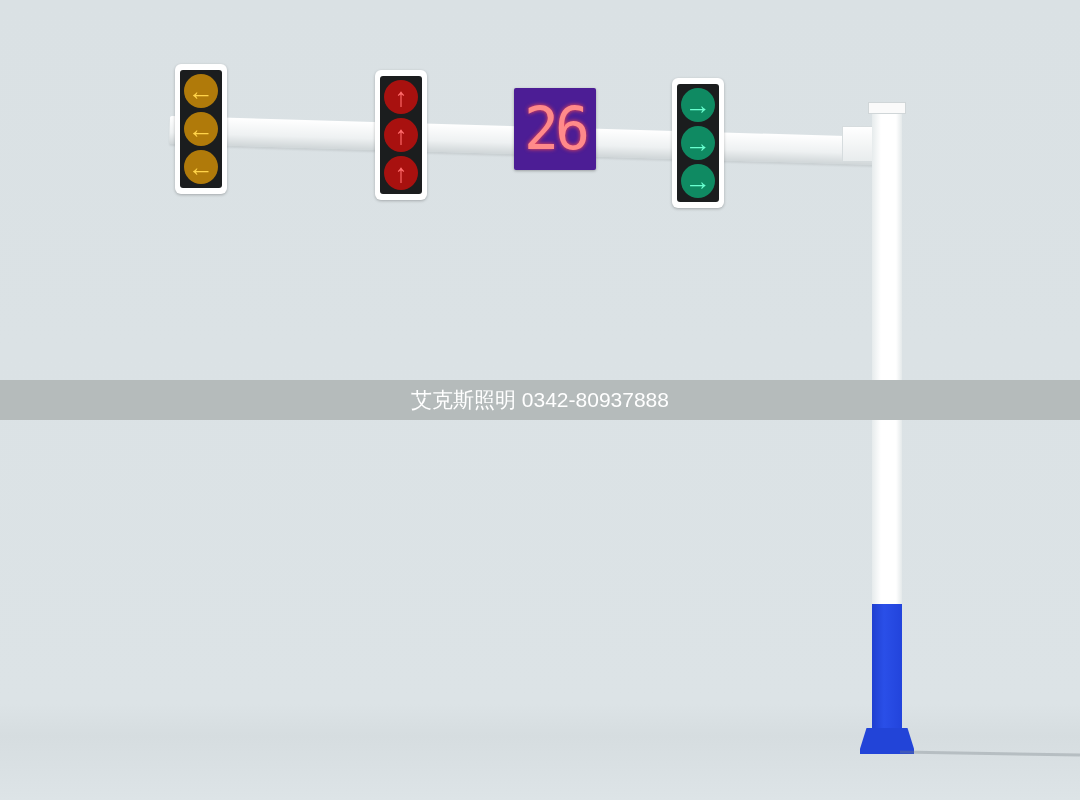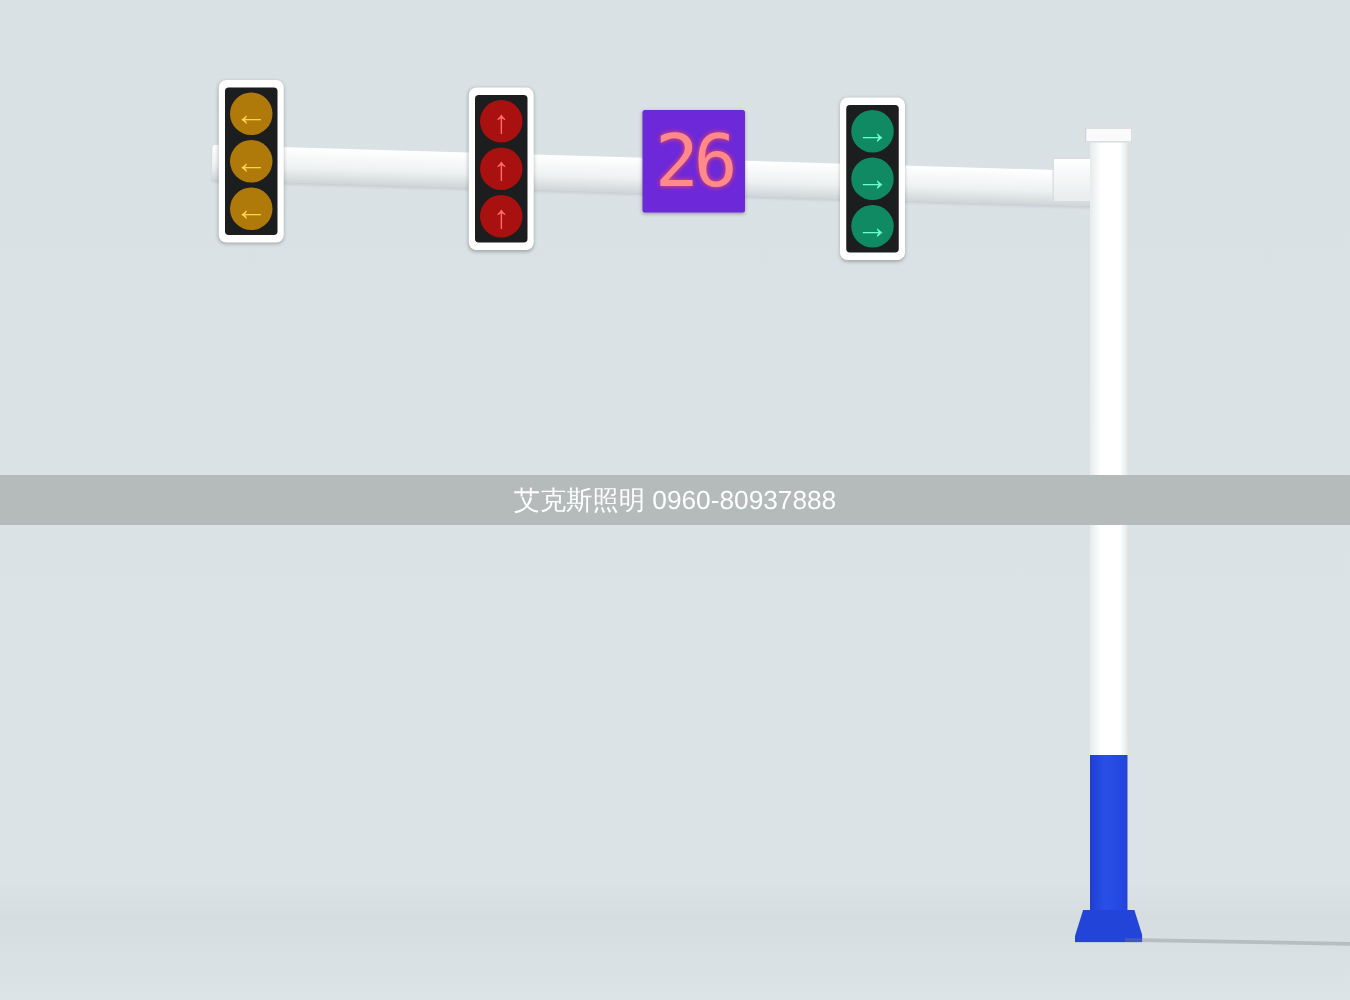--- a/index.html
+++ b/index.html
@@ -11,21 +11,21 @@
     transform-origin:left top;transform:rotate(1.7deg);border-radius:2px;box-shadow:0 2px 2px rgba(0,0,0,.08);}
   .pole{left:872px;top:104px;width:30px;height:640px;background:linear-gradient(90deg,#e6ebec,#ffffff 30%,#ffffff 80%,#e4e9ea);}
   .poletop{left:868px;top:102px;width:36px;height:10px;background:#fafafa;border:1px solid #d0d6d8;}
   .bracket{left:842px;top:126px;width:34px;height:34px;background:linear-gradient(#fff,#e8eced);border:1px solid #d6dcde;}
   .blue{left:872px;top:604px;width:30px;height:126px;background:linear-gradient(90deg,#1f3fd0,#2a4fe8 40%,#2244dc);}
   .base{left:860px;top:728px;width:54px;height:26px;background:#2244d8;clip-path:polygon(12% 0,88% 0,100% 80%,100% 100%,0 100%,0 80%);}
   .shadowline{left:900px;top:752px;width:180px;height:3px;background:rgba(120,130,135,.35);transform:rotate(1deg);}
   .signal{background:#fff;border-radius:6px;box-shadow:0 1px 3px rgba(0,0,0,.25);padding:6px 5px;}
   .housing{background:#1b1d1e;border-radius:3px;padding:4px;display:flex;flex-direction:column;gap:4px;align-items:center;}
   .lamp{width:34px;height:34px;border-radius:50%;display:flex;align-items:center;justify-content:center;font-size:26px;font-weight:bold;line-height:1;}
-  .countdown{left:514px;top:88px;width:82px;height:82px;background:#6d28d9;border-radius:2px;display:flex;align-items:center;justify-content:center;
+  .countdown{left:514px;top:88px;width:82px;height:82px;background:#4c1d95;border-radius:2px;display:flex;align-items:center;justify-content:center;
     box-shadow:0 1px 3px rgba(0,0,0,.3);}
   .digits{font-family:"DejaVu Sans Mono",monospace;font-size:58px;letter-spacing:-4px;color:#ff8a8a;text-shadow:0 0 4px #ff4b4b;}
   .banner{left:0;top:380px;width:1080px;height:40px;background:#b5bbbb;display:flex;align-items:center;justify-content:center;
     color:#ffffff;font-size:21px;}
 </style>
 </head>
 <body>
 
 <div class="abs arm"></div>
 <div class="abs bracket"></div>
@@ -57,14 +57,14 @@
 
 <div class="abs signal" style="left:672px;top:78px;">
   <div class="housing">
     <div class="lamp" style="background:#0f8a62;color:#6affd0;">→</div>
     <div class="lamp" style="background:#0f8a62;color:#6affd0;">→</div>
     <div class="lamp" style="background:#0f8a62;color:#6affd0;">→</div>
   </div>
 </div>
 
 <div class="abs banner">
-  <span>艾克斯照明 0960-80937888</span>
+  <span>艾克斯照明 0342-80937888</span>
 </div>
 
 </body></html>

